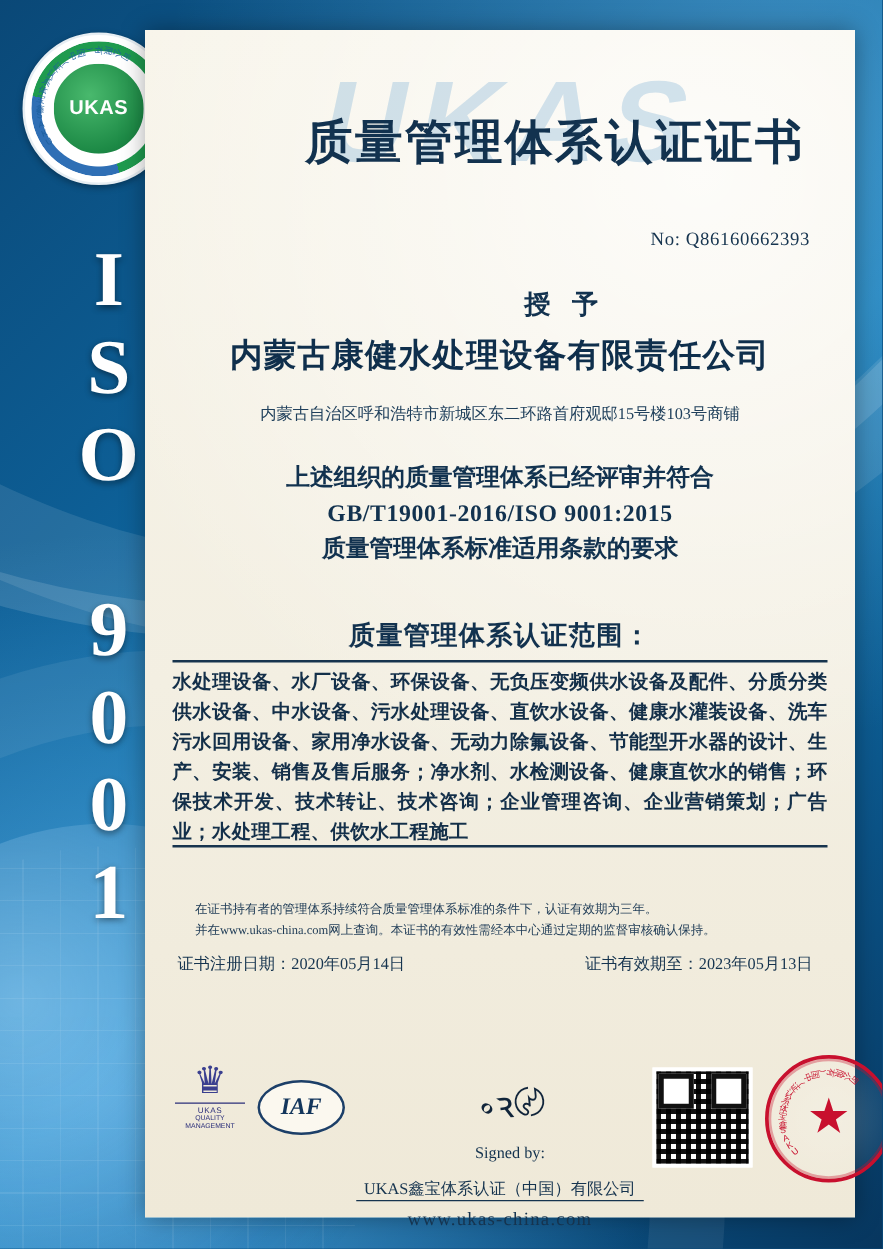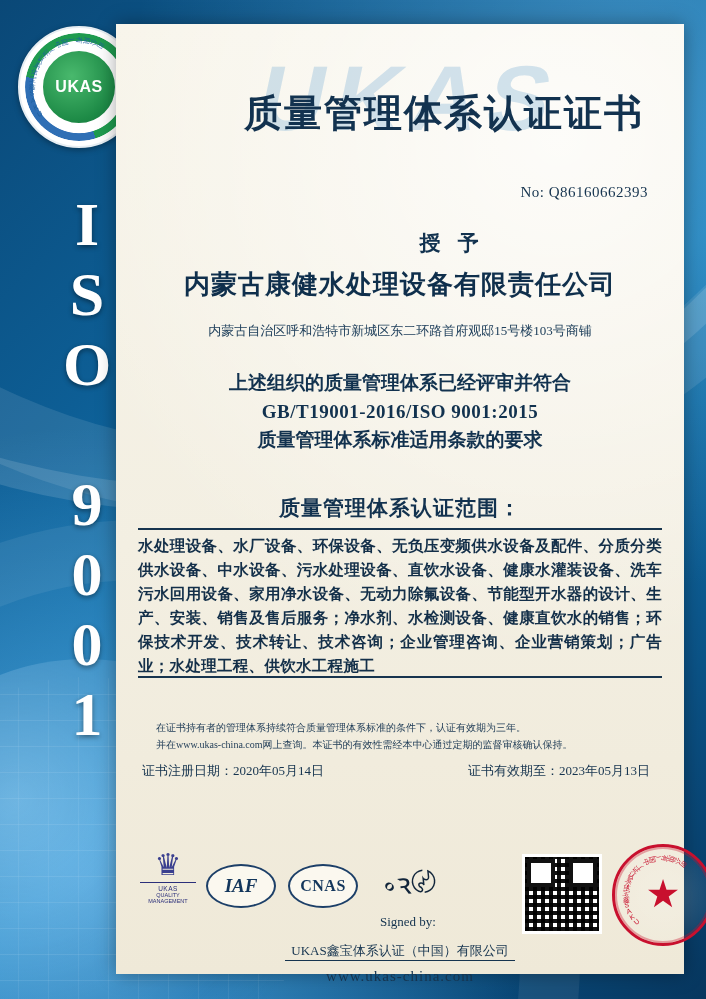--- a/index.html
+++ b/index.html
@@ -286,23 +286,20 @@
         <div class="gl">♛</div>
         <div class="t1">UKAS</div>
         <div class="t2">QUALITY</div>
         <div class="t2">MANAGEMENT</div>
       </div>
 
       <div class="mk iafwrap">
         <div class="oval">IAF</div>
       </div>
 
-      <div class="mk cnaswrap">
-        <div class="oval cnas">CNAS</div>
-      </div>
 
       <div class="mk signwrap">
         <div class="sigline">꠶ꝛ〄</div>
         <div class="signed">Signed by:</div>
       </div>
 
       <div class="qr"></div>
 
       <div class="stamp">
         <div class="ring" id="stampRing">

